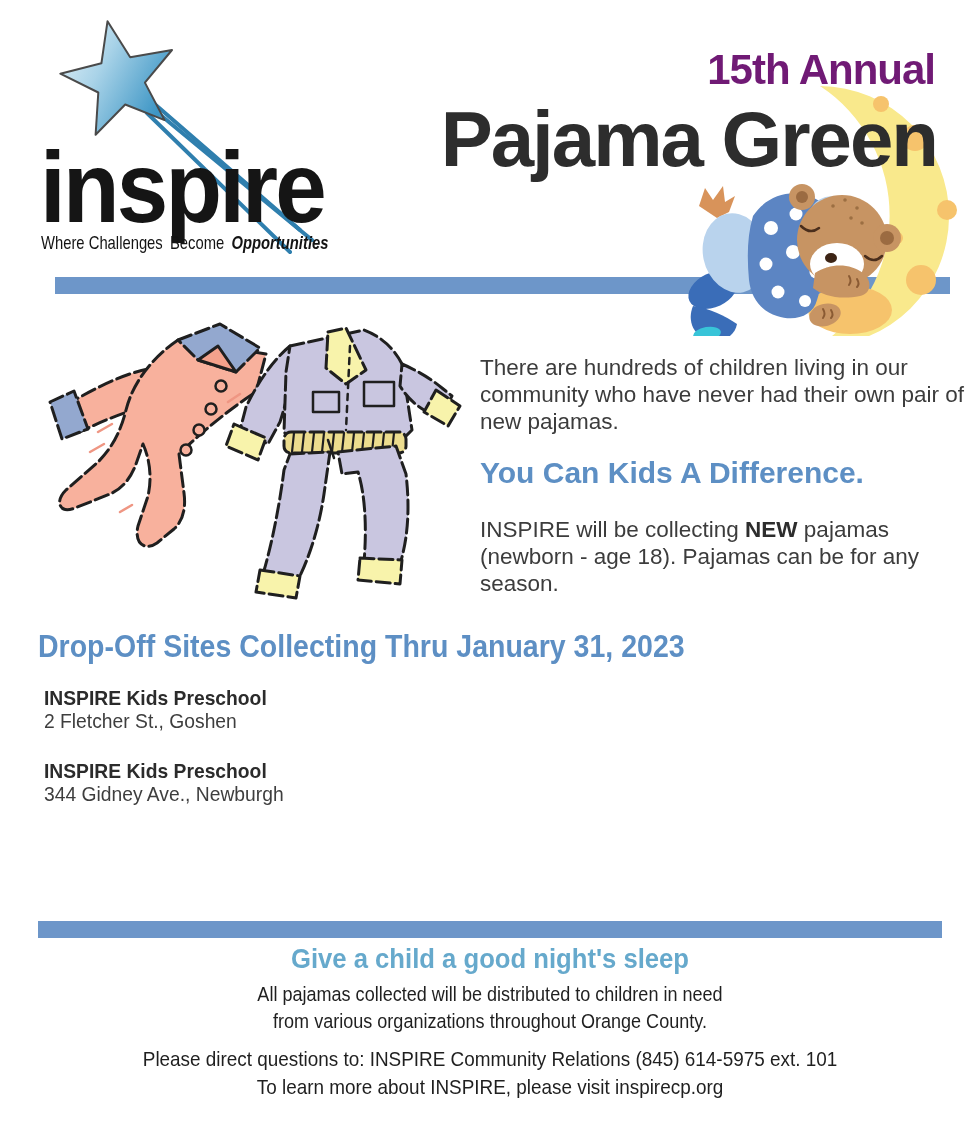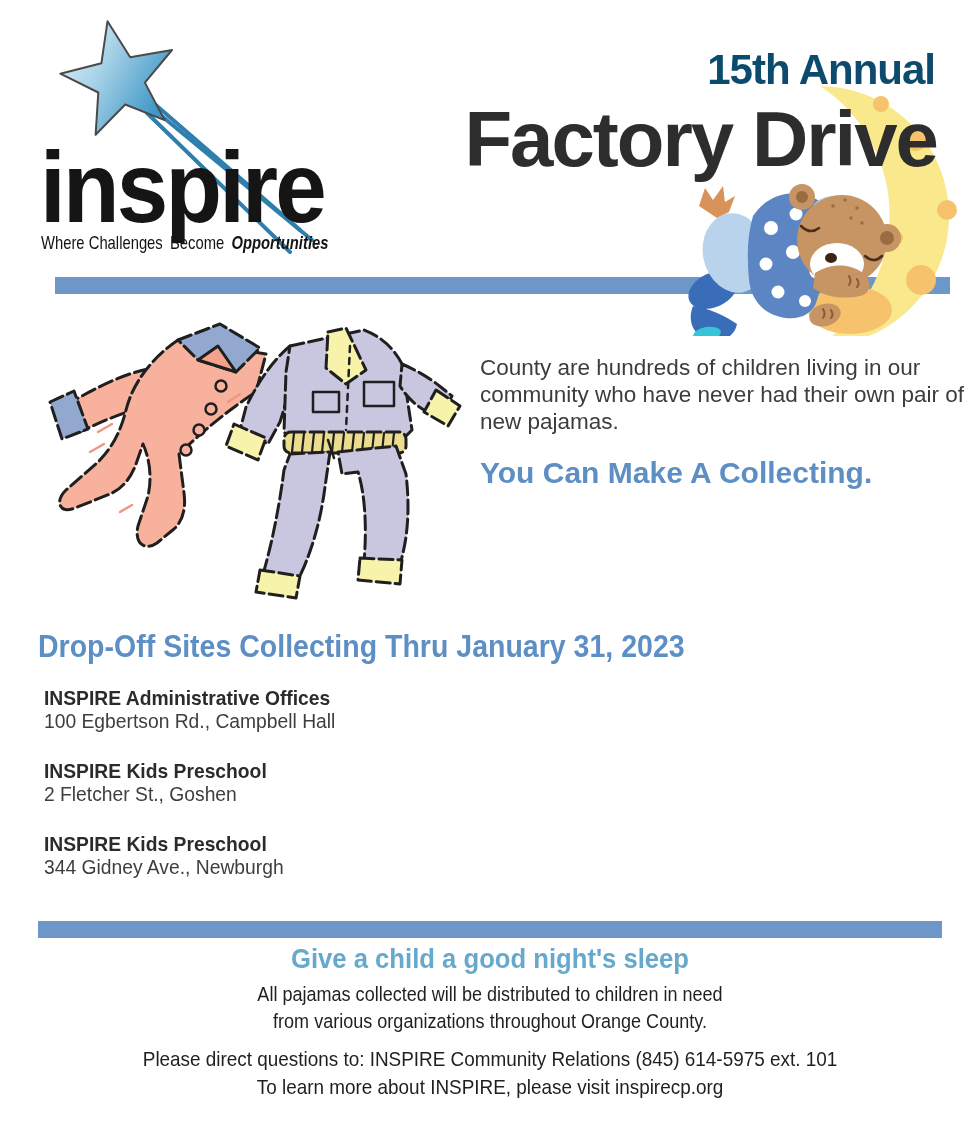--- a/index.html
+++ b/index.html
@@ -10,21 +10,21 @@
   
   #logo-svg{position:absolute;left:38px;top:14px;z-index:2;}
   .tagline{
     position:absolute;left:41px;top:232px;z-index:3;white-space:nowrap;
     font-size:18.5px;color:#141414;transform:scaleX(0.80);transform-origin:0 0;
   }
   .tagline .t-word{margin-right:9px;}
   .tagline .t-opp{font-weight:bold;font-style:italic;margin-right:0;}
   .title-small{
     position:absolute;right:45px;top:46px;z-index:3;
-    font-size:42px;font-weight:bold;letter-spacing:-1px;color:#0c4a6e;white-space:nowrap;
+    font-size:42px;font-weight:bold;letter-spacing:-1px;color:#701a75;white-space:nowrap;
   }
   .title-large{
     position:absolute;right:43px;top:94px;z-index:3;
     font-size:78px;font-weight:bold;letter-spacing:-2px;color:#2d2d2d;white-space:nowrap;
   }
   .bar{position:absolute;background:#6d96c9;height:17px;z-index:1;}
   #bar-top{left:55px;top:277px;width:895px;}
   #bar-bottom{left:38px;top:921px;width:904px;}
   #moon-svg{position:absolute;left:665px;top:68px;z-index:2;}
   
@@ -80,21 +80,21 @@
 
     <polygon points="69.5,7.3 92.2,43.2 134,36 106.9,68.6 126.6,106.1 87.2,90.5 57.6,120.8 60.3,78.5 22.3,59.7 63.4,49.3" fill="url(#starGrad)" stroke="#4a4a4a" stroke-width="2" stroke-linejoin="round"></polygon>
 
     <text x="2" y="208" font-family="Liberation Sans, sans-serif" font-size="100" font-weight="bold" letter-spacing="-3" fill="#151515" textLength="284" lengthAdjust="spacingAndGlyphs">inspire</text>
   </svg>
   <div class="tagline">
     <span class="t-word">Where Challenges</span><span class="t-word">Become</span><span class="t-word t-opp">Opportunities</span>
   </div>
 
   <div class="title-small">15th Annual</div>
-  <div class="title-large">Factory Drive</div>
+  <div class="title-large">Pajama Green</div>
 
   <svg id="moon-svg" width="300" height="268" viewBox="0 0 300 268">
 
     <g>
       <path d="M 155,18 A 130,130 0 1 1 153,278 A 155,155 0 0 0 155,18 Z" fill="#f9e98c"></path>
       <circle cx="250" cy="70" r="13" fill="#f6c36c"></circle>
       <circle cx="282" cy="142" r="10" fill="#f6c36c"></circle>
       <circle cx="256" cy="212" r="15" fill="#f6c36c"></circle>
       <ellipse cx="185" cy="242" rx="42" ry="24" fill="#f6c36c"></ellipse>
       <circle cx="118" cy="238" r="9" fill="#f6c36c"></circle>
@@ -183,31 +183,28 @@
         <path d="M 262,142 L 302,140 L 296,182 C 291,216 281,246 270,268 L 235,262 C 246,225 253,182 256,158 Z" fill="#c9c6e0"></path>
         <path d="M 232,258 L 272,264 L 268,286 L 228,280 Z" fill="#f8f3ab"></path>
         <path d="M 310,140 L 368,134 L 378,162 C 382,196 380,226 372,252 L 336,250 C 339,215 337,182 330,160 L 314,162 Z" fill="#c9c6e0"></path>
         <path d="M 332,246 L 374,248 L 372,272 L 330,268 Z" fill="#f8f3ab"></path>
         <path d="M 306,146 L 300,128" fill="none" stroke-dasharray="none" stroke-width="2.5"></path>
       </g>
     </g>
   </svg>
 
   <div class="intro">
-    <p class="intro-p">County are hundreds of children living in our community who have never had their own pair of new pajamas.</p>
-    <p class="intro-cta">You Can Make A Collecting.</p>
+    <p class="intro-p">There are hundreds of children living in our community who have never had their own pair of new pajamas.</p>
+    <p class="intro-cta">You Can Kids A Difference.</p>
+    <p class="intro-p intro-p2"><span>INSPIRE will be collecting </span><span class="bold-new">NEW</span><span> pajamas (newborn - age 18). Pajamas can be for any season.</span></p>
   </div>
 
   <div class="dropoff-heading">Drop-Off Sites Collecting Thru January 31, 2023</div>
 
   <div id="sites-left" class="sites-col">
-    <div class="site">
-      <div class="site-line site-name">INSPIRE Administrative Offices</div>
-      <div class="site-line">100 Egbertson Rd., Campbell Hall</div>
-    </div>
     <div class="site">
       <div class="site-line site-name">INSPIRE Kids Preschool</div>
       <div class="site-line">2 Fletcher St., Goshen</div>
     </div>
     <div class="site">
       <div class="site-line site-name">INSPIRE Kids Preschool</div>
       <div class="site-line">344 Gidney Ave., Newburgh</div>
     </div>
   </div>
 

